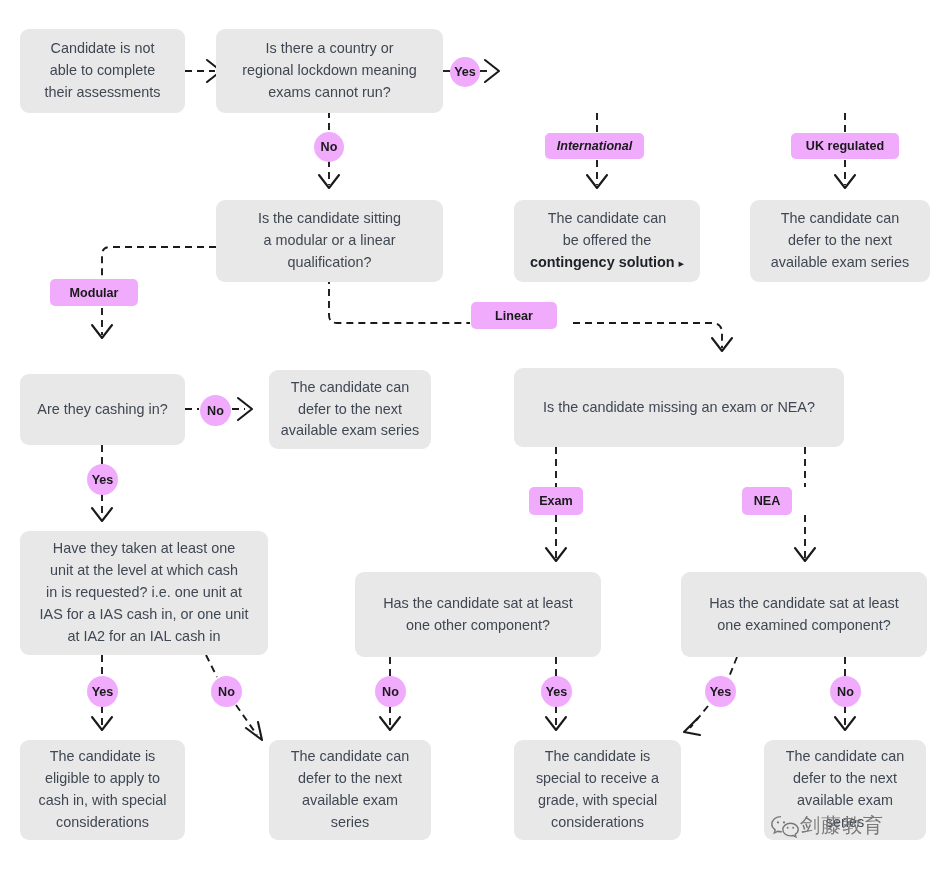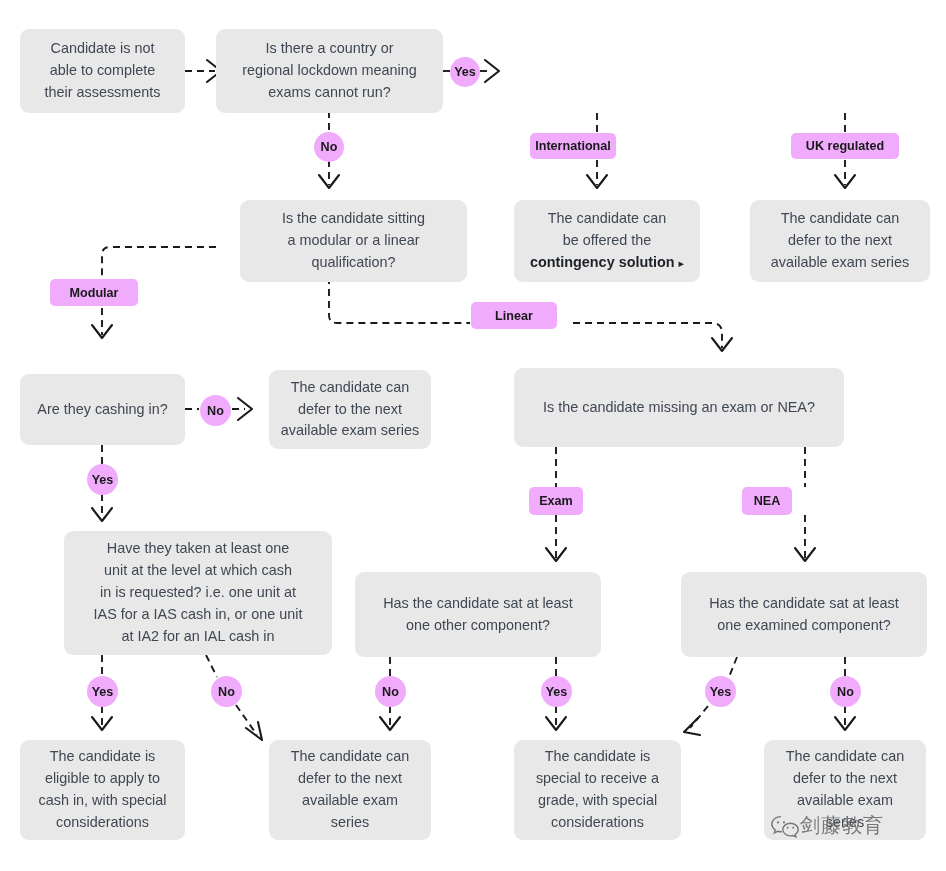--- a/index.html
+++ b/index.html
@@ -202,21 +202,21 @@
   </div>
 
   <div class="node" style="left:750px; top:200px; width:180px; height:82px;">
     <span class="txt">
       <span>The candidate can</span><br>
       <span>defer to the next</span><br>
       <span>available exam series</span>
     </span>
   </div>
 
-  <div class="node" style="left:216px; top:200px; width:227px; height:82px;margin-left:24px;">
+  <div class="node" style="left:216px; top:200px; width:227px; height:82px;">
     <span class="txt">
       <span>Is the candidate sitting</span><br>
       <span>a modular or a linear</span><br>
       <span>qualification?</span>
     </span>
   </div>
 
   <div class="node" style="left:20px; top:374px; width:165px; height:71px;">
     <span class="txt">
       <span>Are they cashing in?</span>
@@ -230,21 +230,21 @@
       <span>available exam series</span>
     </span>
   </div>
 
   <div class="node" style="left:514px; top:368px; width:330px; height:79px;">
     <span class="txt">
       <span>Is the candidate missing an exam or NEA?</span>
     </span>
   </div>
 
-  <div class="node" style="left:20px; top:531px; width:268px; height:124px;margin-left:44px;">
+  <div class="node" style="left:20px; top:531px; width:248px; height:124px;">
     <span class="txt">
       <span>Have they taken at least one</span><br>
       <span>unit at the level at which cash</span><br>
       <span>in is requested? i.e. one unit at</span><br>
       <span>IAS for a IAS cash in, or one unit</span><br>
       <span>at IA2 for an IAL cash in</span>
     </span>
   </div>
 
   <div class="node" style="left:355px; top:572px; width:246px; height:85px;">
@@ -294,21 +294,21 @@
       <span>defer to the next</span><br>
       <span>available exam</span><br>
       <span>series</span>
     </span>
   </div>
 
   <div class="pill round" style="left:450px; top:57px; width:30px; height:30px;">Yes</div>
 
   <div class="pill round" style="left:314px; top:132px; width:30px; height:30px;">No</div>
 
-  <div class="pill" style="left:530px; top:133px; width:86px; height:26px;">International</div>
+  <div class="pill" style="left:545px; top:133px; width:99px; height:26px;font-style:italic;">International</div>
 
   <div class="pill" style="left:791px; top:133px; width:108px; height:26px;">UK regulated</div>
 
   <div class="pill" style="left:50px; top:279px; width:88px; height:27px;">Modular</div>
 
   <div class="pill" style="left:471px; top:302px; width:86px; height:27px;">Linear</div>
 
   <div class="pill round" style="left:200px; top:395px; width:31px; height:31px;">No</div>
 
   <div class="pill round" style="left:87px; top:464px; width:31px; height:31px;">Yes</div>

